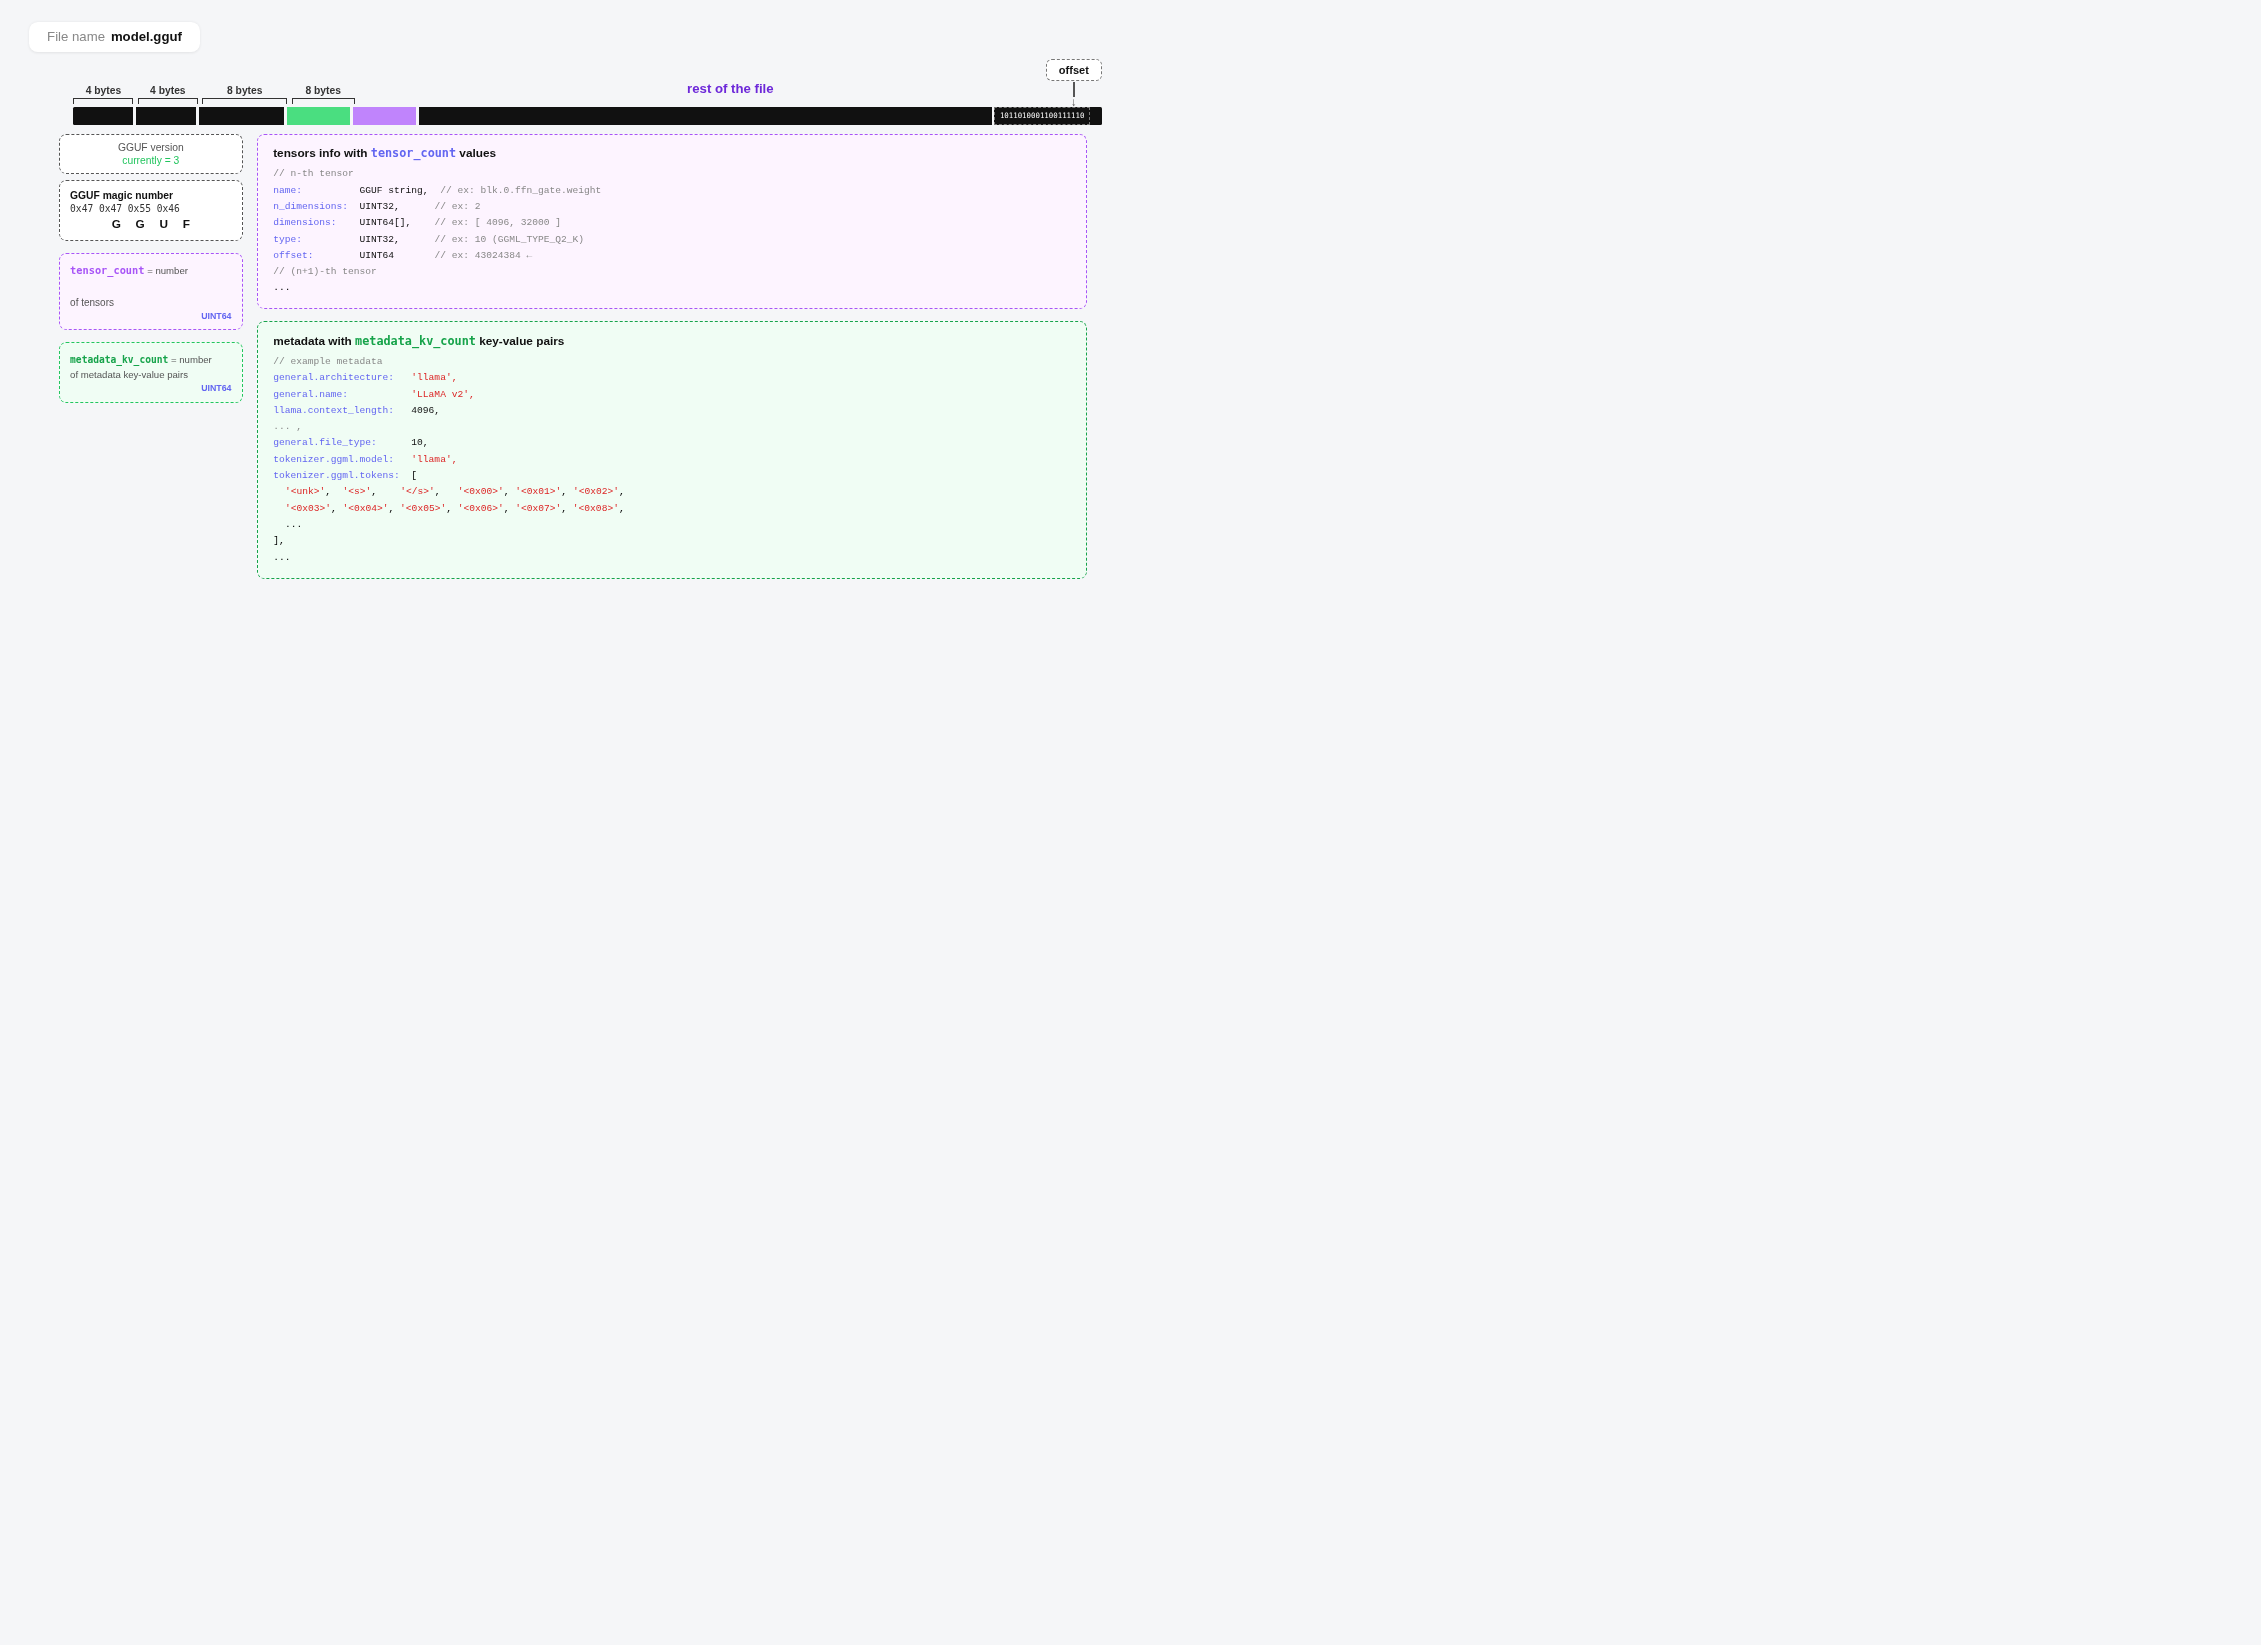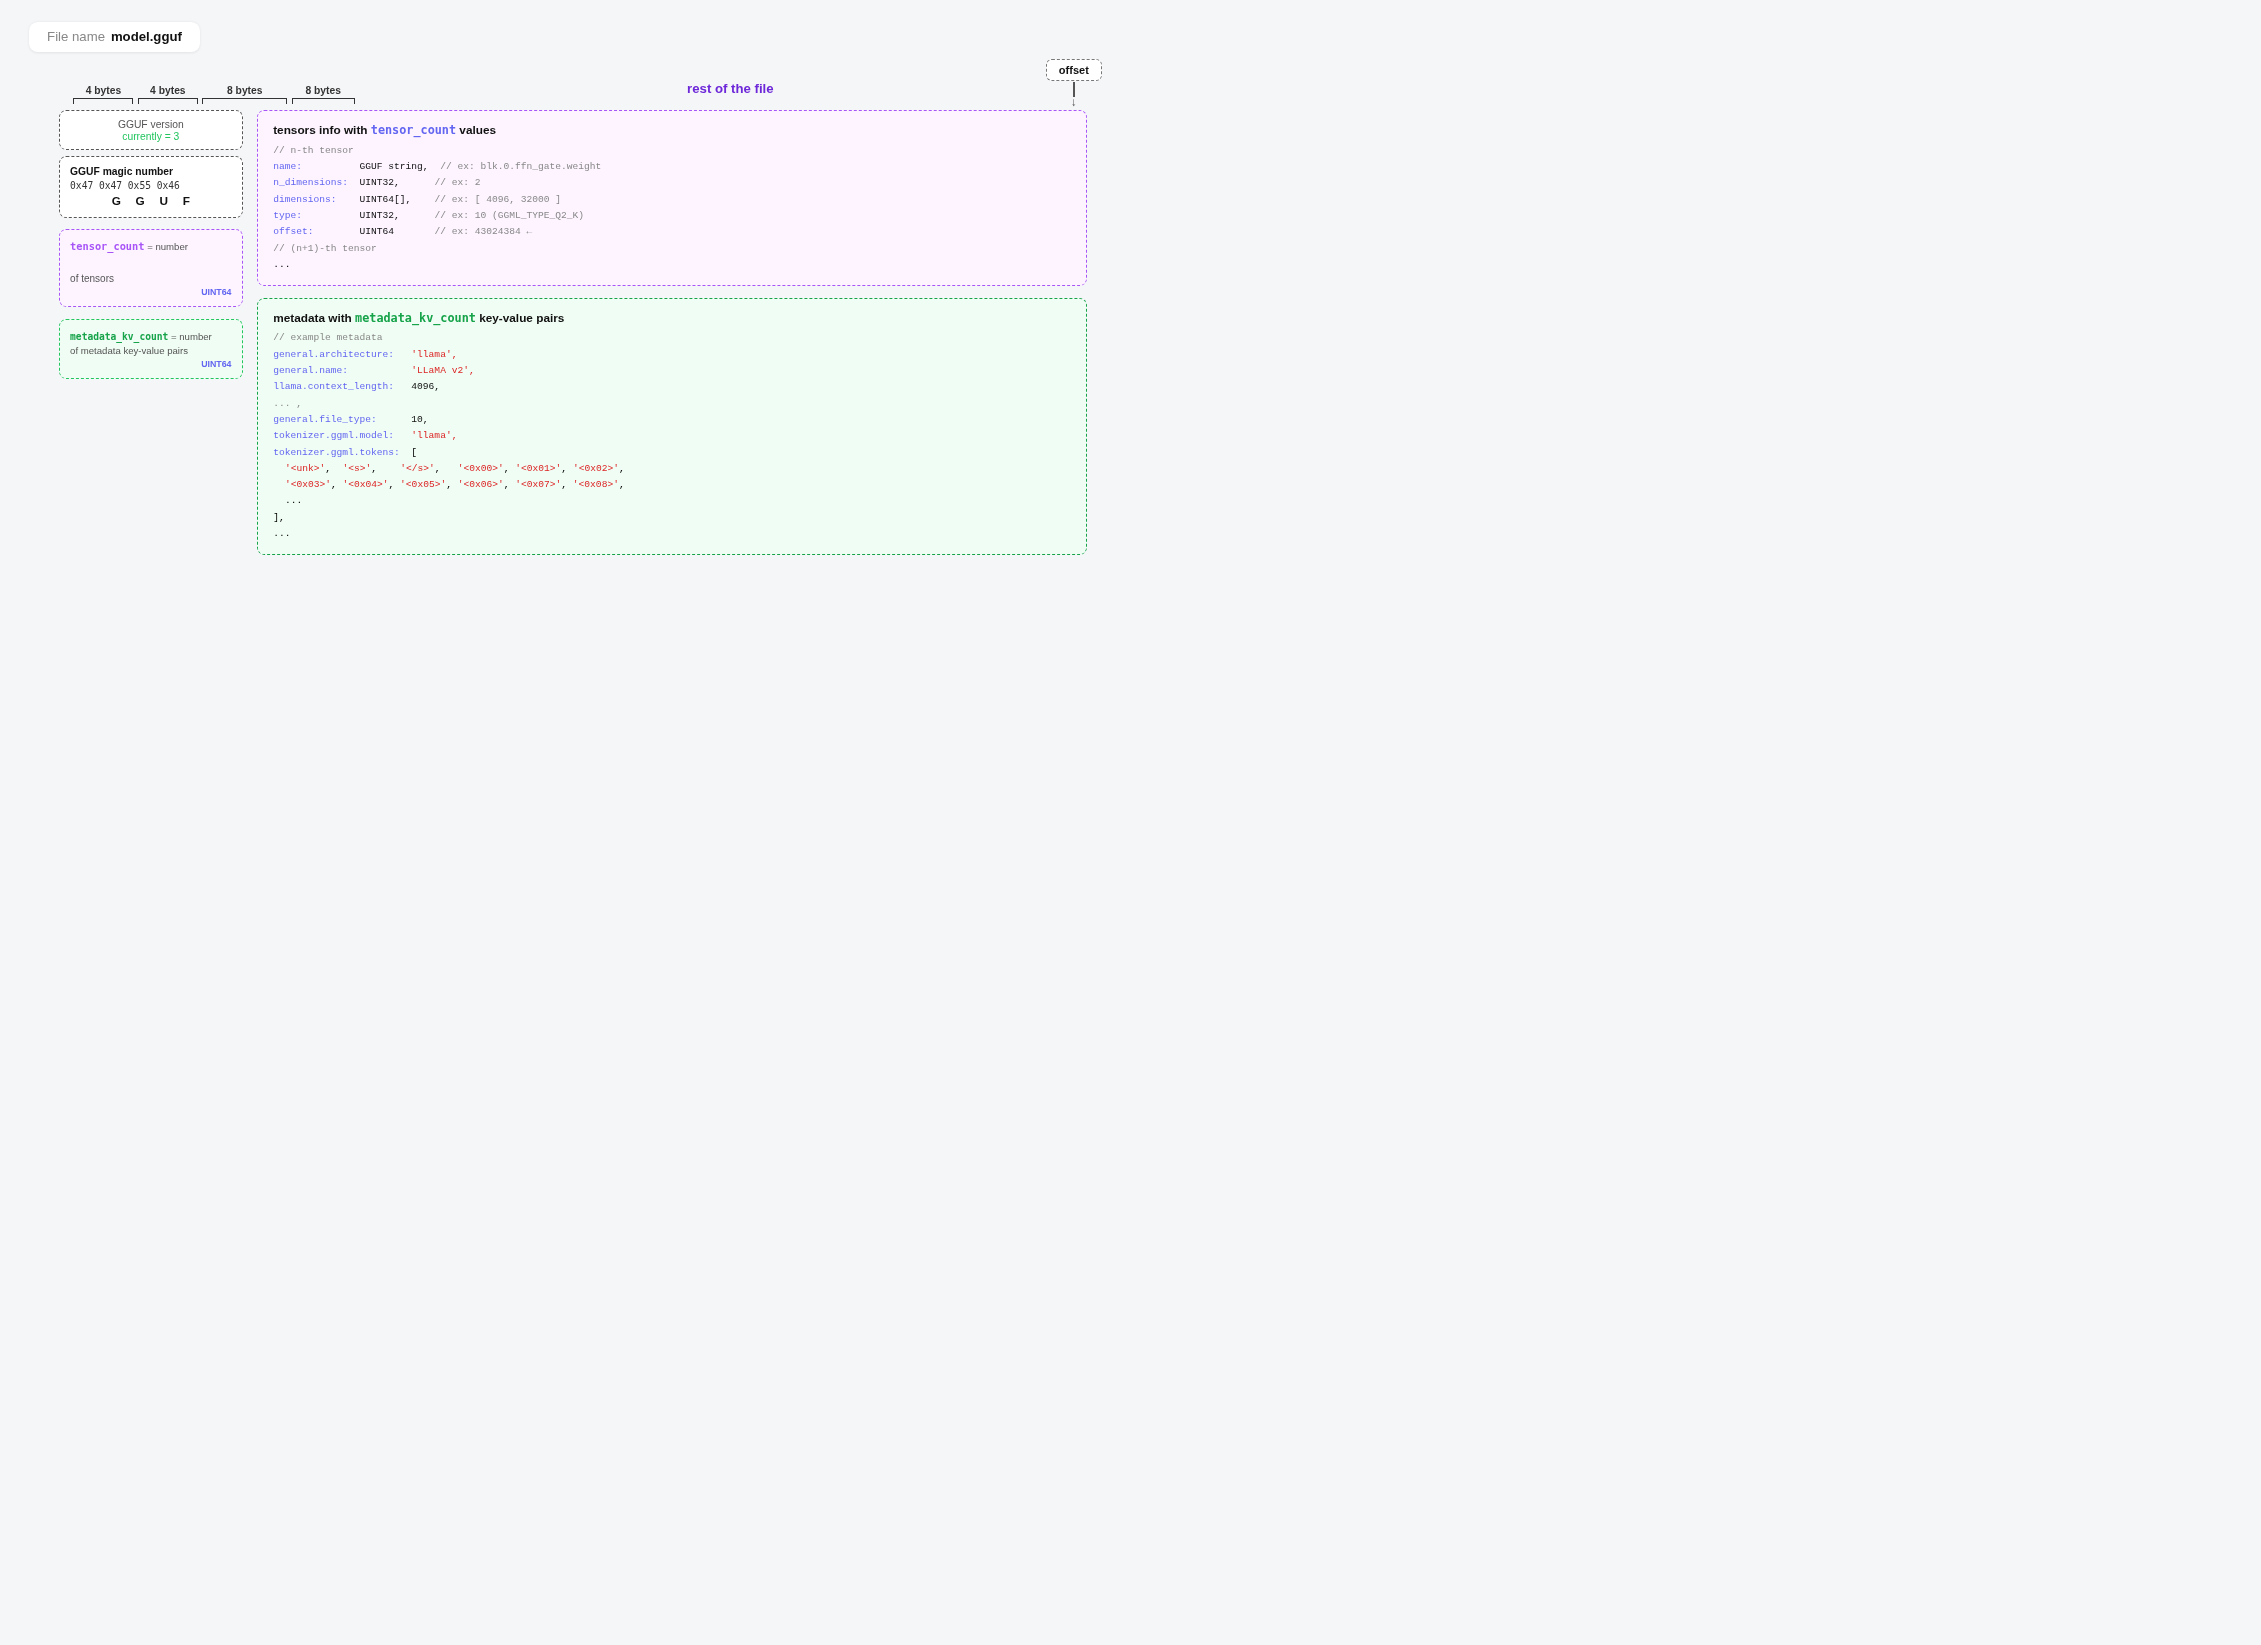--- a/index.html
+++ b/index.html
@@ -159,20 +159,39 @@
         <div style="height:5.9px; border-left:1.5px solid #333; border-right:1.5px solid #333; border-top:1.5px solid #333;"></div>
       </div>
       <div style="width:4.4px;"></div>
 
       <div style="flex:1; text-align:center;">
         <div style="font-size:13.2px; font-weight:700; color:#6d28d9; margin-bottom:2.2px;">rest of the file</div>
         <div style="height:5.9px;"></div>
       </div>
     </div>
 
+    <div style="display:flex; height:17.7px; align-items:center; margin-bottom: 8.8px; margin-left: 14.7px;">
+      <div style="width:60px; height:17.7px; background:#111; border-radius:1.5px 0 0 1.5px;"></div>
+      <div style="width:2.9px; background:#f5f6f8;"></div>
+      <div style="width:60px; height:17.7px; background:#111;"></div>
+      <div style="width:2.9px; background:#f5f6f8;"></div>
+      <div style="width:85px; height:17.7px; background:#111;"></div>
+      <div style="width:2.9px; background:#f5f6f8;"></div>
+      <div style="width:63px; height:17.7px; background:#4ade80;"></div>
+      <div style="width:2.9px; background:#f5f6f8;"></div>
+      <div style="width:63px; height:17.7px; background:#c084fc;"></div>
+      <div style="width:2.9px; background:#f5f6f8;"></div>
+      <div style="flex:1; height:17.7px; background:#111;"></div>
+      <div style="width:2.2px; background:#f5f6f8;"></div>
+
+      <div style="height:17.7px; background:#111; color:white; font-family:monospace; font-size:7.4px; display:flex; align-items:center; padding:0 4.4px; border:1.5px dashed #777; white-space:nowrap;">
+        <span>1011010001100111110</span>
+      </div>
+      <div style="width:11.8px; height:17.7px; background:#111; border-radius:0 1.5px 1.5px 0;"></div>
+    </div>
 
     <div style="position:absolute; top:-22px; right:0;">
       <div style="border:1.5px dashed #777; background:white; border-radius:5.9px; padding:3.7px 11.8px; font-size:11px; font-weight:600; color:#111; display:inline-block;text-align:right;">
         <span>offset</span>
       </div>
       
       <div style="display:flex; justify-content:center; margin-top:1.5px;">
         <div style="width:1.5px; height:14.7px; background:#555; margin:0 auto;"></div>
       </div>
       <div style="display:flex; justify-content:center;">

